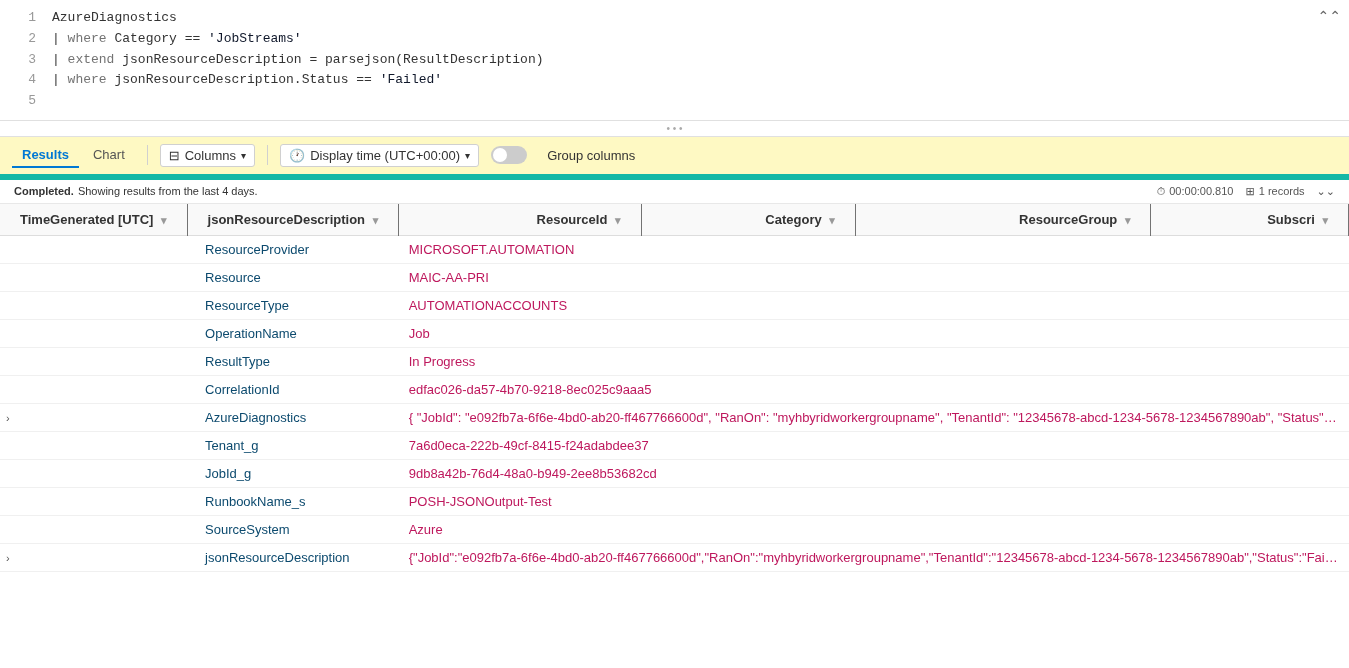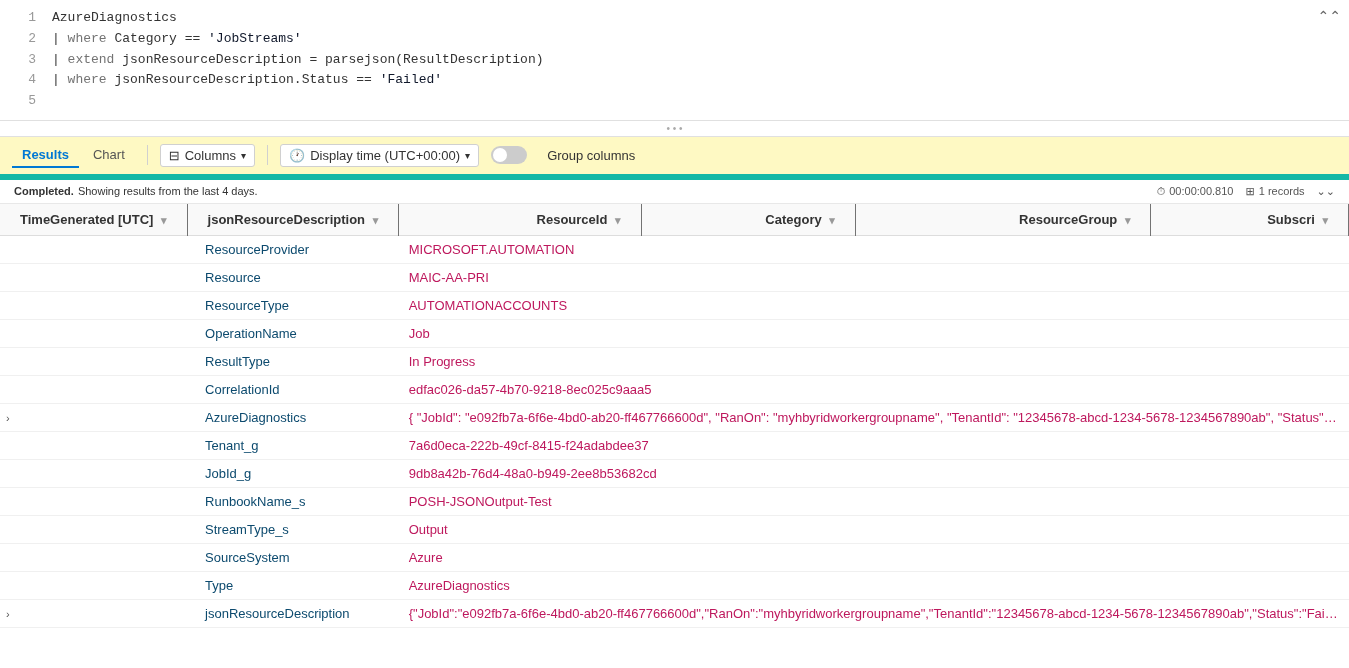--- a/index.html
+++ b/index.html
@@ -305,32 +305,22 @@
           <td class="label-cell">JobId_g</td>
           <td colspan="5" class="result-desc-cell">9db8a42b-76d4-48a0-b949-2ee8b53682cd</td>
         </tr>
         <tr class="data-row">
           <td class="expand-cell"></td>
           <td class="label-cell">RunbookName_s</td>
           <td colspan="5" class="result-desc-cell">POSH-JSONOutput-Test</td>
         </tr>
         <tr class="data-row">
           <td class="expand-cell"></td>
-          <td class="label-cell">StreamType_s</td>
-          <td colspan="5" class="result-desc-cell">Output</td>
-        </tr>
-        <tr class="data-row">
-          <td class="expand-cell"></td>
           <td class="label-cell">SourceSystem</td>
           <td colspan="5" class="result-desc-cell">Azure</td>
-        </tr>
-        <tr class="data-row">
-          <td class="expand-cell"></td>
-          <td class="label-cell">Type</td>
-          <td colspan="5" class="result-desc-cell">AzureDiagnostics</td>
         </tr>
         <tr class="data-row">
           <td class="expand-cell"><button class="expand-btn">›</button></td>
           <td class="label-cell">jsonResourceDescription</td>
           <td colspan="5" class="result-desc-cell">{"JobId":"e092fb7a-6f6e-4bd0-ab20-ff467766600d","RanOn":"myhbyridworkergroupname","TenantId":"12345678-abcd-1234-5678-1234567890ab","Status":"Failed","JobInput":{"ModuleName":"sc</td>
         </tr>
       </tbody>
   </table>
 </div>
 

